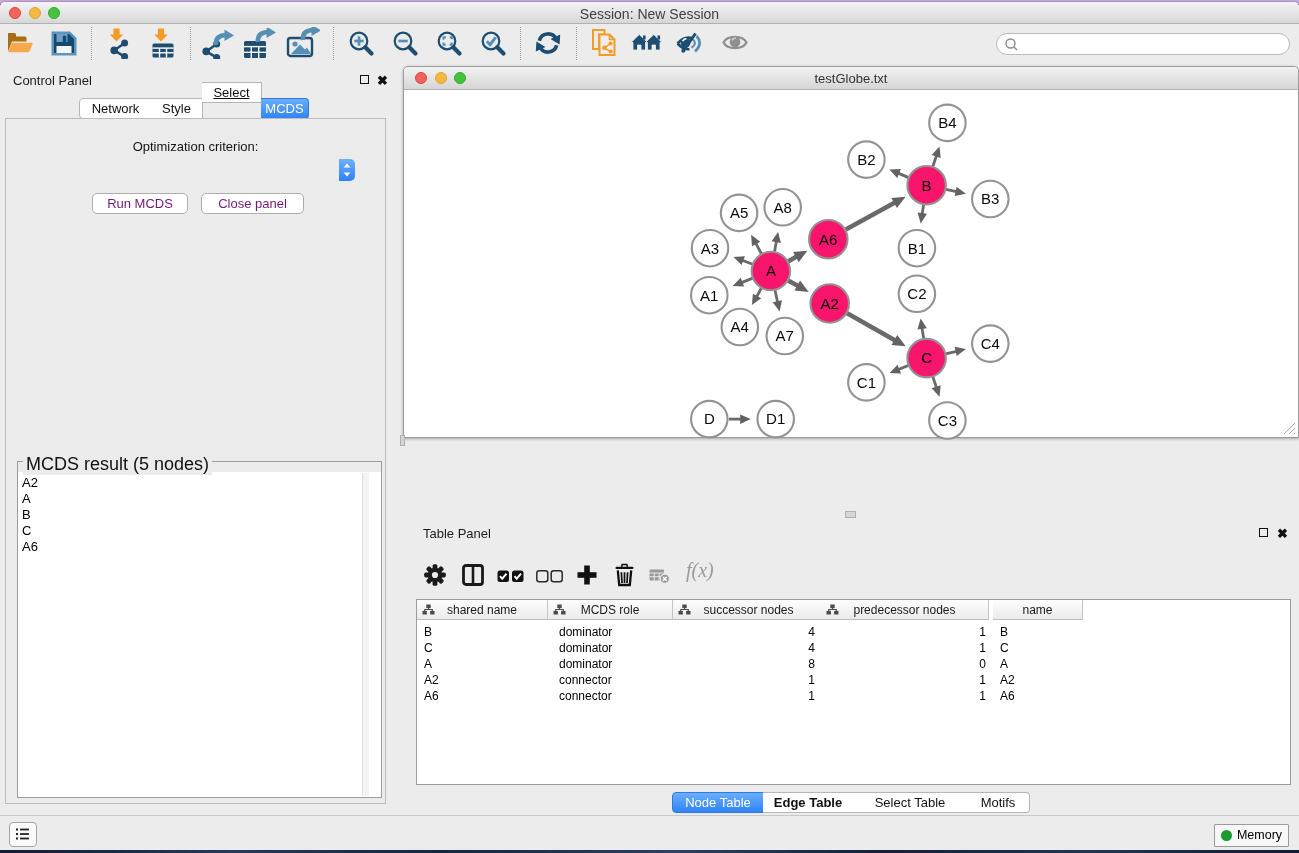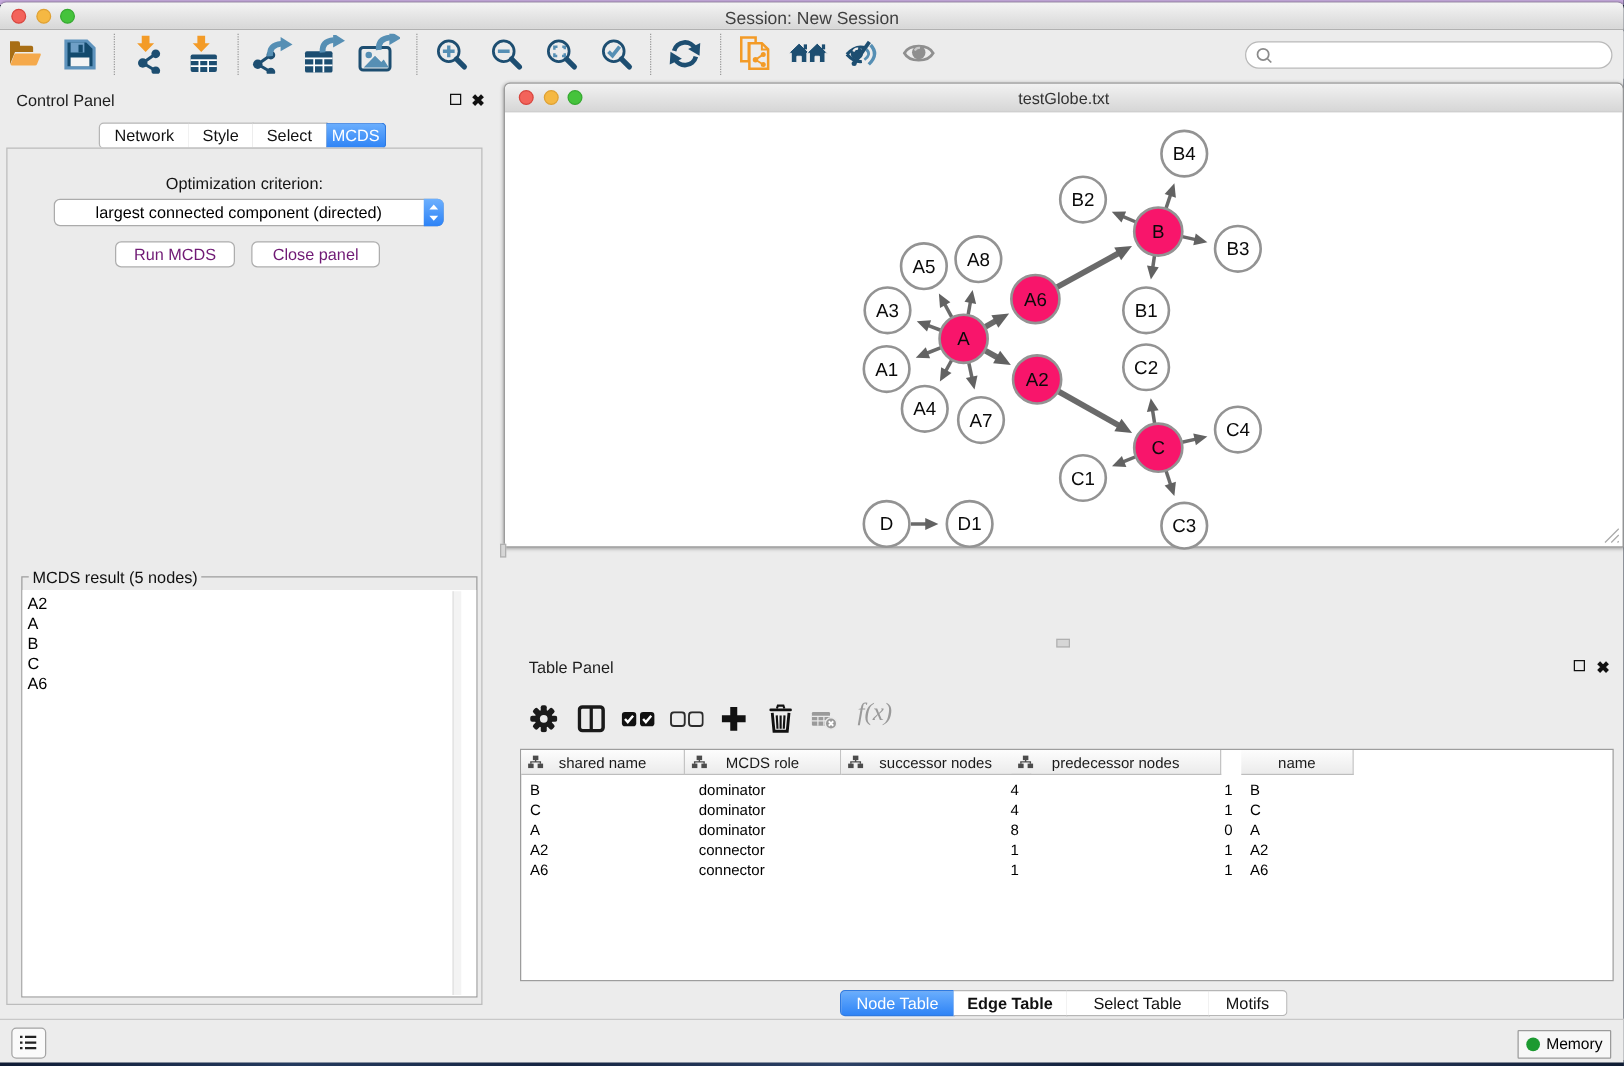--- a/index.html
+++ b/index.html
@@ -21,21 +21,21 @@
 .winbtn-sq { width:9px; height:9px; border:1.6px solid #111; }
 .winbtn-x { font-size:13px; font-weight:bold; color:#111; line-height:11px; }
 .tab { position:absolute; height:21px; background:#fff; border:1px solid #b6b6b6; font-size:13px; color:#111; text-align:center; line-height:19px; }
 .tab.sel { background:linear-gradient(#6aaefd,#2f84f6); color:#fff; border-color:#2f7ae0; }
 #cp-body { left:5px; top:116px; width:381px; height:686px; background:#ebebeb; border:1px solid #bcbcbc; }
 #opt-label { left:0; top:137px; width:391px; text-align:center; font-size:13px; color:#141414; }
 #dropdown { left:43px; top:157px; width:312px; height:22px; background:#fff; border:1px solid #ababab; border-radius:5px; font-size:13px; color:#000; text-align:center; line-height:20px; padding-right:16px; }
 #stepper { left:339px; top:157px; width:16px; height:22px; background:linear-gradient(#6db0fe,#2c82f6); border-radius:0 5px 5px 0; }
 .btn { position:absolute; height:21px; background:#fff; border:1px solid #adadad; border-radius:5px; font-size:13px; color:#701a75; text-align:center; line-height:19px; }
 #groupbox { left:17px; top:459px; width:365px; height:337px; border:1px solid #9d9d9d; }
-#groupbox-title { left:23px; top:452px; background:#ebebeb; padding:0 3px; font-size:13px; color:#111;text-align:right; }
+#groupbox-title { left:23px; top:452px; background:#ebebeb; padding:0 3px; font-size:18px; color:#111;text-align:right; }
 #mcds-list { left:18px; top:470px; width:363px; height:325px; background:#fff; font-size:13px; color:#000; padding:3px 0 0 4px; line-height:16px; }
 #mcds-scroll { left:362px; top:471px; width:7px; height:323px; background:#f3f3f3; border-left:1px solid #e0e0e0; }
 
 
 #netwin { left:403px; top:64px; width:896px; height:372px; background:#fff; border:1px solid #9c9c9c; border-radius:5px 5px 0 0; box-shadow:0 1px 3px rgba(0,0,0,.3); }
 #net-titlebar { left:0; top:0; width:894px; height:23px; background:linear-gradient(#f2f2f2,#d6d6d6); border-radius:5px 5px 0 0; border-bottom:1px solid #b1b1b1; }
 #net-title { width:100%; text-align:center; top:4px; font-size:13px; color:#333; }
 
 
 #tp-title { left:423px; top:524px; font-size:13px; color:#1d1d1d; }
@@ -202,25 +202,24 @@
           <line x1="10" y1="10" x2="13" y2="13" stroke="#8b8b8b" stroke-width="1.4"></line>
         </svg>
       </div>
   </div>
 
   <div id="cp-title" class="abs">Control Panel</div>
   <div class="abs winbtn-sq" style="left:360px; top:73px;"></div>
   <div class="abs winbtn-x" style="left:377px; top:73px;">✖</div>
   <div class="tab" style="left:79px; top:96px; width:73px; border-radius:4px 0 0 4px;">Network</div>
   <div class="tab" style="left:151px; top:96px; width:52px; border-left:0;">Style</div>
-  <div class="tab" style="left:202px; top:96px; width:60px; border-left:0;">Select</div>
+  <div class="tab" style="left:202px; top:80px; width:60px; border-left:0;text-decoration:underline;">Select</div>
   <div class="tab sel" style="left:261px; top:96px; width:48px; border-left:0; border-radius:0 4px 4px 0;">MCDS</div>
   <div id="cp-body" class="abs"></div>
   <div id="opt-label" class="abs">Optimization criterion:</div>
-  <div id="dropdown" class="abs">largest connected component (directed)</div>
   <div id="stepper" class="abs"><svg width="16" height="22">
         <path d="M8 4.5 L11.5 8.5 L4.5 8.5 Z" fill="#fff"></path>
         <path d="M8 17.5 L11.5 13.5 L4.5 13.5 Z" fill="#fff"></path>
       </svg></div>
   <div class="btn" style="left:92px; top:191px; width:96px;">Run MCDS</div>
   <div class="btn" style="left:201px; top:191px; width:103px;">Close panel</div>
   <div id="groupbox" class="abs"></div>
   <div id="mcds-list" class="abs">A2<br>A<br>B<br>C<br>A6</div>
   <div id="mcds-scroll" class="abs"></div>
   <div id="groupbox-title" class="abs">MCDS result (5 nodes)</div>
@@ -390,21 +389,21 @@
           <rect x="0.5" y="6.9" width="4.4" height="3.6" fill="#4c4c4c"></rect>
           <rect x="8.1" y="6.9" width="4.4" height="3.6" fill="#4c4c4c"></rect>
           <path d="M6.5 4 L6.5 5.5 M2.7 6.9 L2.7 5.5 L10.3 5.5 L10.3 6.9" fill="none" stroke="#4c4c4c" stroke-width="1.1"></path>
         </svg>MCDS role</div>
     <div class="hdrcell" style="left:256px; width:152px;"><svg width="13" height="11" style="position:absolute;left:5px;top:4px">
           <rect x="4.3" y="0.5" width="4.4" height="3.6" fill="#4c4c4c"></rect>
           <rect x="0.5" y="6.9" width="4.4" height="3.6" fill="#4c4c4c"></rect>
           <rect x="8.1" y="6.9" width="4.4" height="3.6" fill="#4c4c4c"></rect>
           <path d="M6.5 4 L6.5 5.5 M2.7 6.9 L2.7 5.5 L10.3 5.5 L10.3 6.9" fill="none" stroke="#4c4c4c" stroke-width="1.1"></path>
         </svg>successor nodes</div>
-    <div class="hdrcell" style="left:392px; width:168px;text-align:center;"><svg width="13" height="11" style="position:absolute;left:5px;top:4px">
+    <div class="hdrcell" style="left:404px; width:168px;text-align:center;"><svg width="13" height="11" style="position:absolute;left:5px;top:4px">
           <rect x="4.3" y="0.5" width="4.4" height="3.6" fill="#4c4c4c"></rect>
           <rect x="0.5" y="6.9" width="4.4" height="3.6" fill="#4c4c4c"></rect>
           <rect x="8.1" y="6.9" width="4.4" height="3.6" fill="#4c4c4c"></rect>
           <path d="M6.5 4 L6.5 5.5 M2.7 6.9 L2.7 5.5 L10.3 5.5 L10.3 6.9" fill="none" stroke="#4c4c4c" stroke-width="1.1"></path>
         </svg>predecessor nodes</div>
     <div class="hdrcell" style="left:576px; width:90px;">name</div>
     <div class="trow" style="left:7px;top:24px;">B</div>
     <div class="trow" style="left:142px;top:24px;">dominator</div>
     <div class="trow" style="left:300px;top:24px;width:98px;text-align:right;">4</div>
     <div class="trow" style="left:470px;top:24px;width:99px;text-align:right;">1</div>

